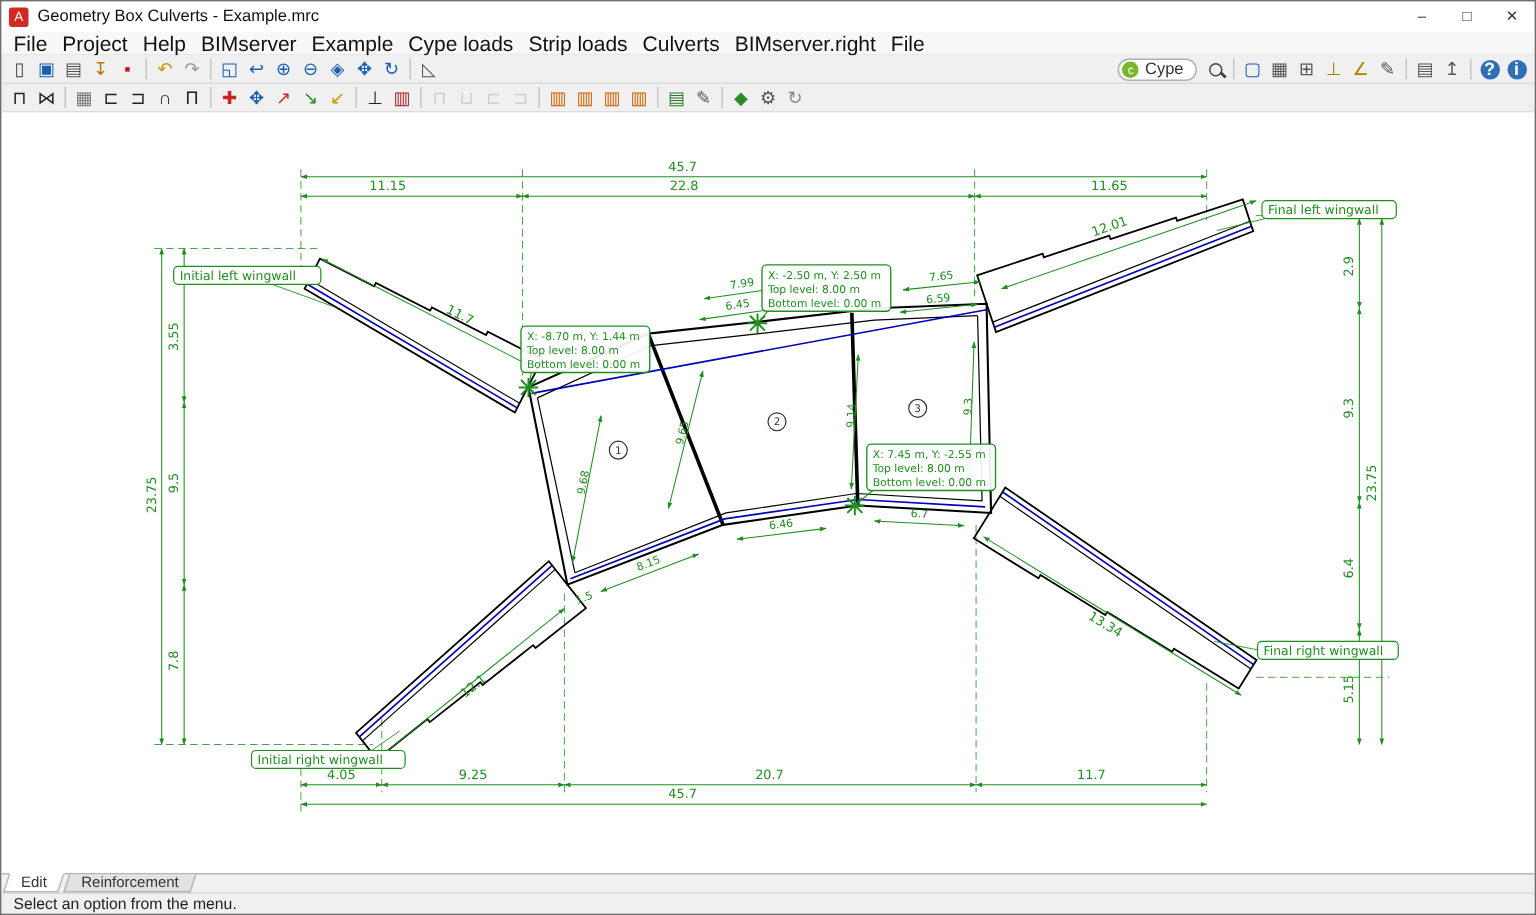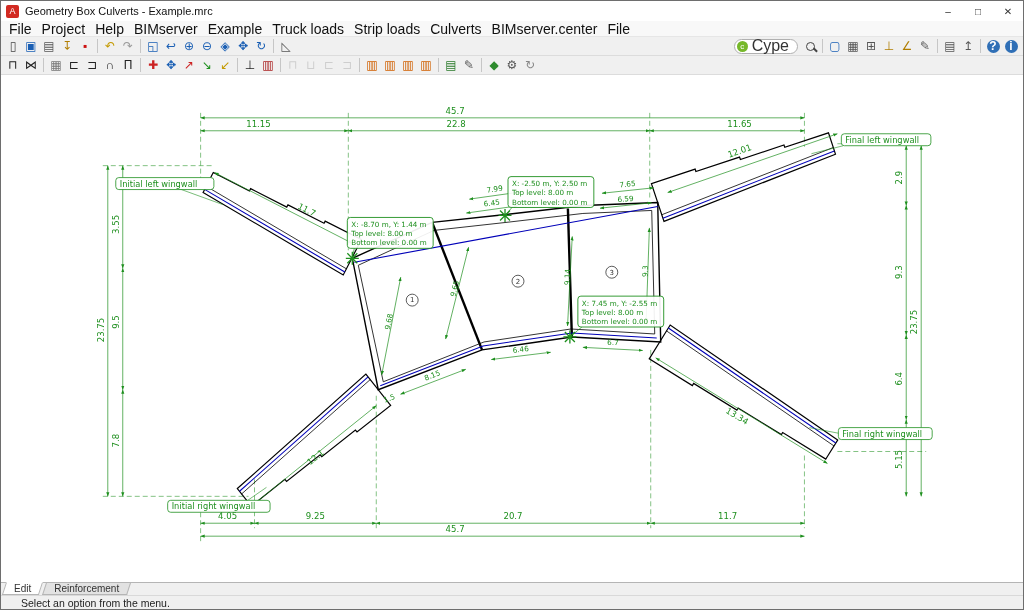--- a/index.html
+++ b/index.html
@@ -17,29 +17,29 @@
 .tbtn{width:18px;height:17px;display:inline-flex;align-items:center;justify-content:center;border-radius:2px;flex:0 0 auto}
 .tbtn .glyph{font-size:12px;line-height:1}
 .tbtn.dis{opacity:.38}
 .tsep{width:1px;height:14px;background:#c6c6c6;margin:0 3px;display:inline-block;flex:0 0 auto}
 .chip{width:13px;height:13px;border-radius:50%;font-size:9px;line-height:13px;text-align:center;display:inline-block;font-weight:bold}
 .mag{width:9px;height:9px;border:1.6px solid #444;border-radius:50%;position:relative;display:inline-block}
 .mag::after{content:"";position:absolute;width:5px;height:1.6px;background:#444;transform:rotate(45deg);right:-4px;bottom:-1px}
 .spacer{flex:1}
 .searchpill{display:flex;align-items:center;height:15px;border:1px solid #b0b0b0;border-radius:8px;background:#fff;padding:0 8px 0 2px;margin-right:3px;flex:0 0 auto}
 .cypelogo{width:11px;height:11px;border-radius:50%;background:#76b82a;color:#fff;font-size:8px;line-height:11px;text-align:center;margin-right:4px}
-.searchtext{font-size:16px;color:#333}
+.searchtext{font-size:11px;color:#333}
 .canvas{flex:1;background:#fff;position:relative;overflow:hidden}
 .canvas svg{display:block;width:100%;height:100%}
 svg text{font-family:"DejaVu Sans",sans-serif}
 .tabsbar{height:13px;background:#f0f0f0;border-top:1px solid #b5b5b5;display:flex;align-items:stretch;padding-left:3px;flex:0 0 auto}
 .tab{font-size:10px;line-height:11px;padding:0 9px;border:1px solid #b5b5b5;border-top:none;background:#e2e2e2;color:#333;transform:skewX(-18deg);margin-right:3px}
 .tab>span{display:inline-block;transform:skewX(18deg)}
 .tab.active{background:#fff;margin-top:-1px;border-top:1px solid #fff}
-.statusbar{height:14px;background:#f0f0f0;border-top:1px solid #d9d9d9;font-size:10.5px;color:#222;padding-left:20px;display:flex;align-items:center;flex:0 0 auto}
+.statusbar{height:14px;background:#f0f0f0;border-top:1px solid #d9d9d9;font-size:10.5px;color:#222;padding-left:8px;display:flex;align-items:center;flex:0 0 auto}
 </style>
 </head>
 <body>
 
 <div class="window">
 
   <div class="titlebar">
     <div class="appicon">A</div>
     <span class="title">Geometry Box Culverts - Example.mrc</span>
     <div class="wbtns">
@@ -48,24 +48,24 @@
       <div class="wbtn">✕</div>
     </div>
   </div>
 
   <div class="menubar" id="menubar">
       <span class="menu-item">File</span>
       <span class="menu-item">Project</span>
       <span class="menu-item">Help</span>
       <span class="menu-item">BIMserver</span>
       <span class="menu-item">Example</span>
-      <span class="menu-item">Truck loads</span>
+      <span class="menu-item">Cype loads</span>
       <span class="menu-item">Strip loads</span>
       <span class="menu-item">Culverts</span>
-      <span class="menu-item">BIMserver.center</span>
+      <span class="menu-item">BIMserver.right</span>
       <span class="menu-item">File</span>
     </div>
 
   <div class="toolbar">
     <span id="tb1left" style="display:flex;align-items:center">
         <span class="tbtn">
           <span class="glyph" style="color: rgb(68, 68, 68);">▯</span>
         </span>
         <span class="tbtn">
           <span class="glyph" style="color: rgb(26, 95, 180);">▣</span>

